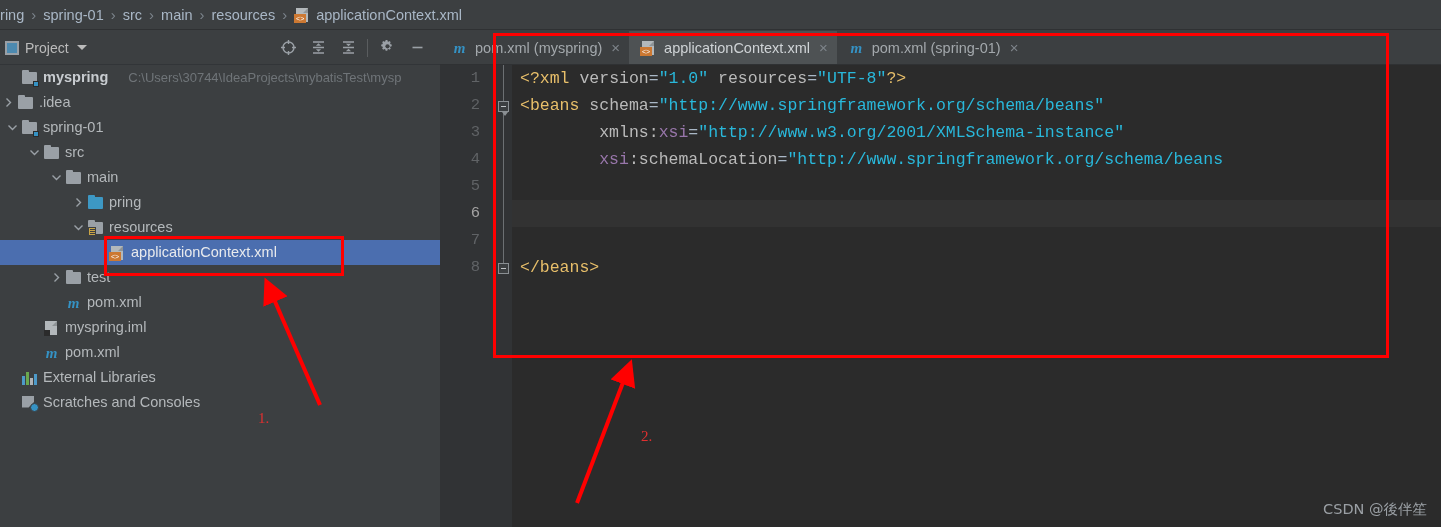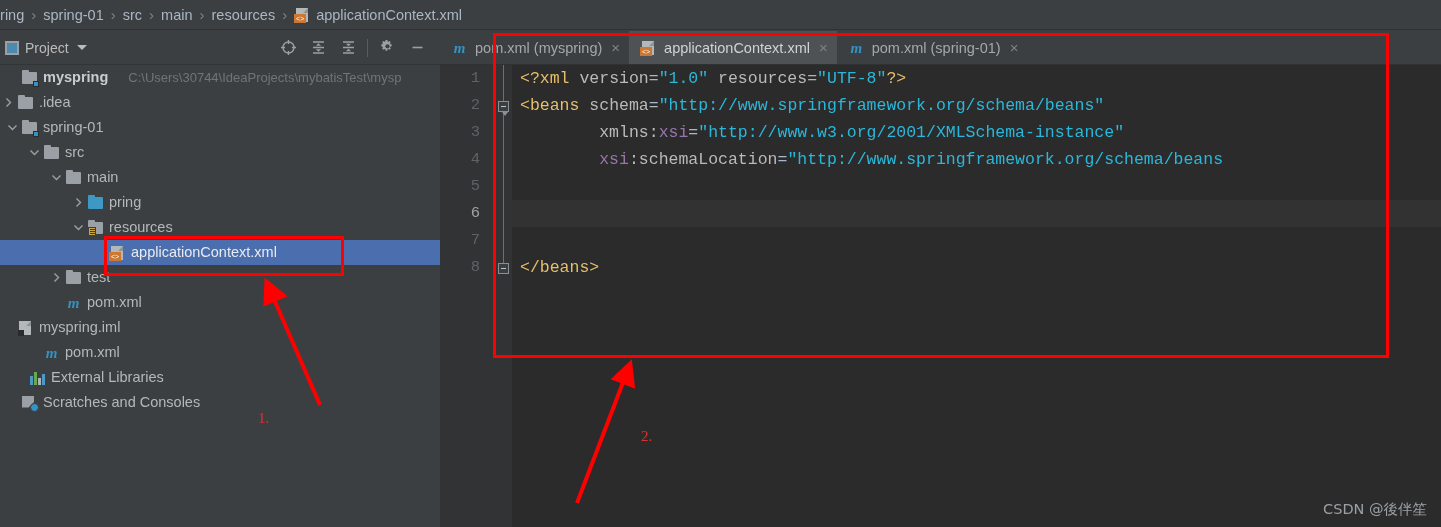--- a/index.html
+++ b/index.html
@@ -392,36 +392,36 @@
         </span>
       <span class="tree-label">test</span>
     </div>
 
     <div class="tree-row" style="padding-left:48px;">
       <span class="arrow"></span>
       <span class="tree-icon ic-maven">m</span>
       <span class="tree-label">pom.xml</span>
     </div>
 
-    <div class="tree-row" style="">
+    <div class="tree-row" style="padding-left:26px;">
       <span class="arrow"></span>
       <span class="tree-icon">
           <span class="ic-file"></span>
           <span class="ic-imlbadge"></span>
         </span>
       <span class="tree-label">myspring.iml</span>
     </div>
 
     <div class="tree-row" style="padding-left:26px;">
       <span class="arrow"></span>
       <span class="tree-icon ic-maven">m</span>
       <span class="tree-label">pom.xml</span>
     </div>
 
-    <div class="tree-row" style="padding-left:12px;">
+    <div class="tree-row" style="padding-left:4px;">
       <span class="arrow"></span>
       <span class="tree-icon">
         <span class="ic-bars">
           <i style="height:9px;background:#4d9ac9;"></i>
             <i style="height:13px;background:#6aa84f;"></i>
             <i style="height:7px;background:#b0b4b7;"></i>
             <i style="height:11px;background:#4d9ac9;"></i>
         </span>
       </span>
       <span class="tree-label">External Libraries</span>

